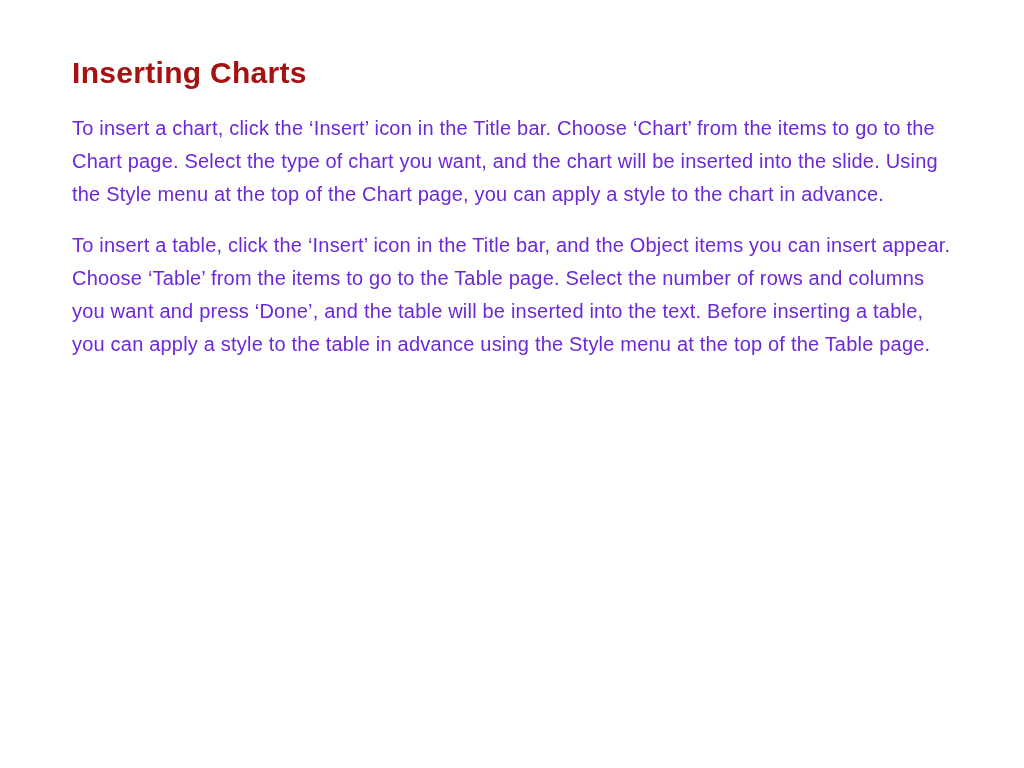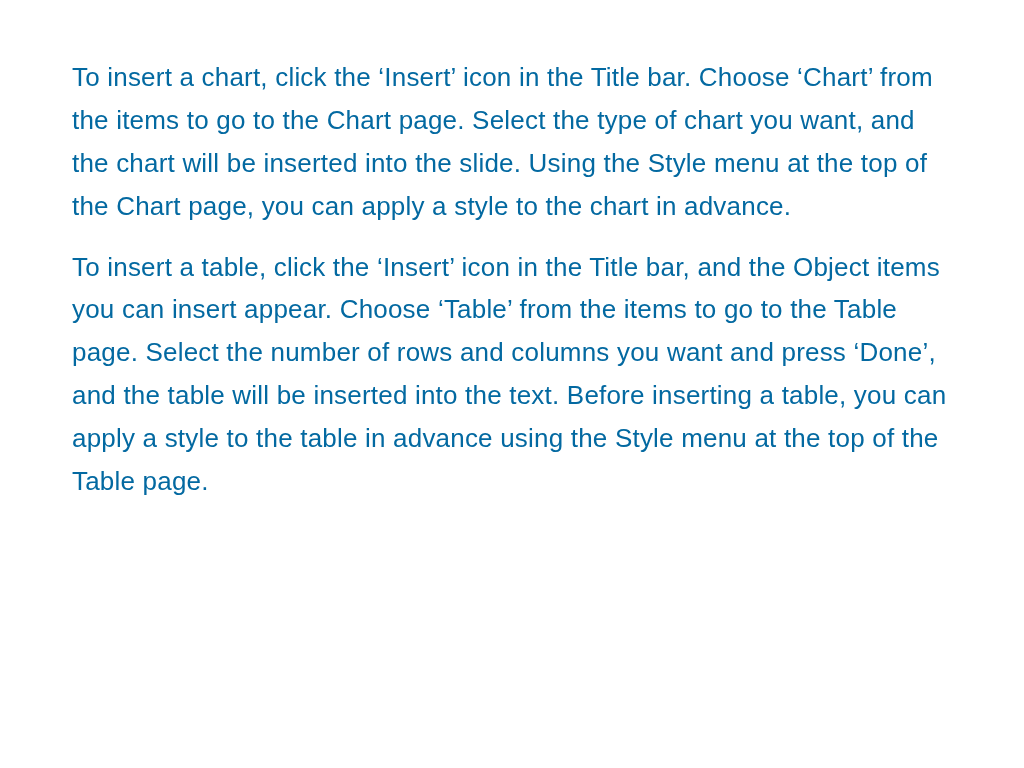--- a/index.html
+++ b/index.html
@@ -17,37 +17,38 @@
   }
   .section-heading {
     color: #a41212;
     font-size: 30px;
     font-weight: 600;
     letter-spacing: 0.3px;
     margin: 0 0 22px 0;
     font-family: "Segoe UI", "Helvetica Neue", Arial, sans-serif;
   }
   .body-text {
-    color: #0369a1;
-    font-size: 26px;
+    color: #6d28d9;
+    font-size: 20px;
     line-height: 1.65;
     margin: 0 0 18px 0;
     font-weight: 400;
     letter-spacing: 0.2px;
   }
   .section + .section {
     margin-top: 16px;
   }
 </style>
 </head>
 <body>
 
 <div class="page">
 
   <div class="section">
+    <h2 class="section-heading">Inserting Charts</h2>
     <p class="body-text">To insert a chart, click the ‘Insert’ icon in the Title bar. Choose ‘Chart’ from the items to go to the Chart page. Select the type of chart you want, and the chart will be inserted into the slide. Using the Style menu at the top of the Chart page, you can apply a style to the chart in advance.</p>
   </div>
 
   <div class="section">
     <p class="body-text">To insert a table, click the ‘Insert’ icon in the Title bar, and the Object items you can insert appear. Choose ‘Table’ from the items to go to the Table page. Select the number of rows and columns you want and press ‘Done’, and the table will be inserted into the text. Before inserting a table, you can apply a style to the table in advance using the Style menu at the top of the Table page.</p>
   </div>
 
 </div>
 
 </body></html>

